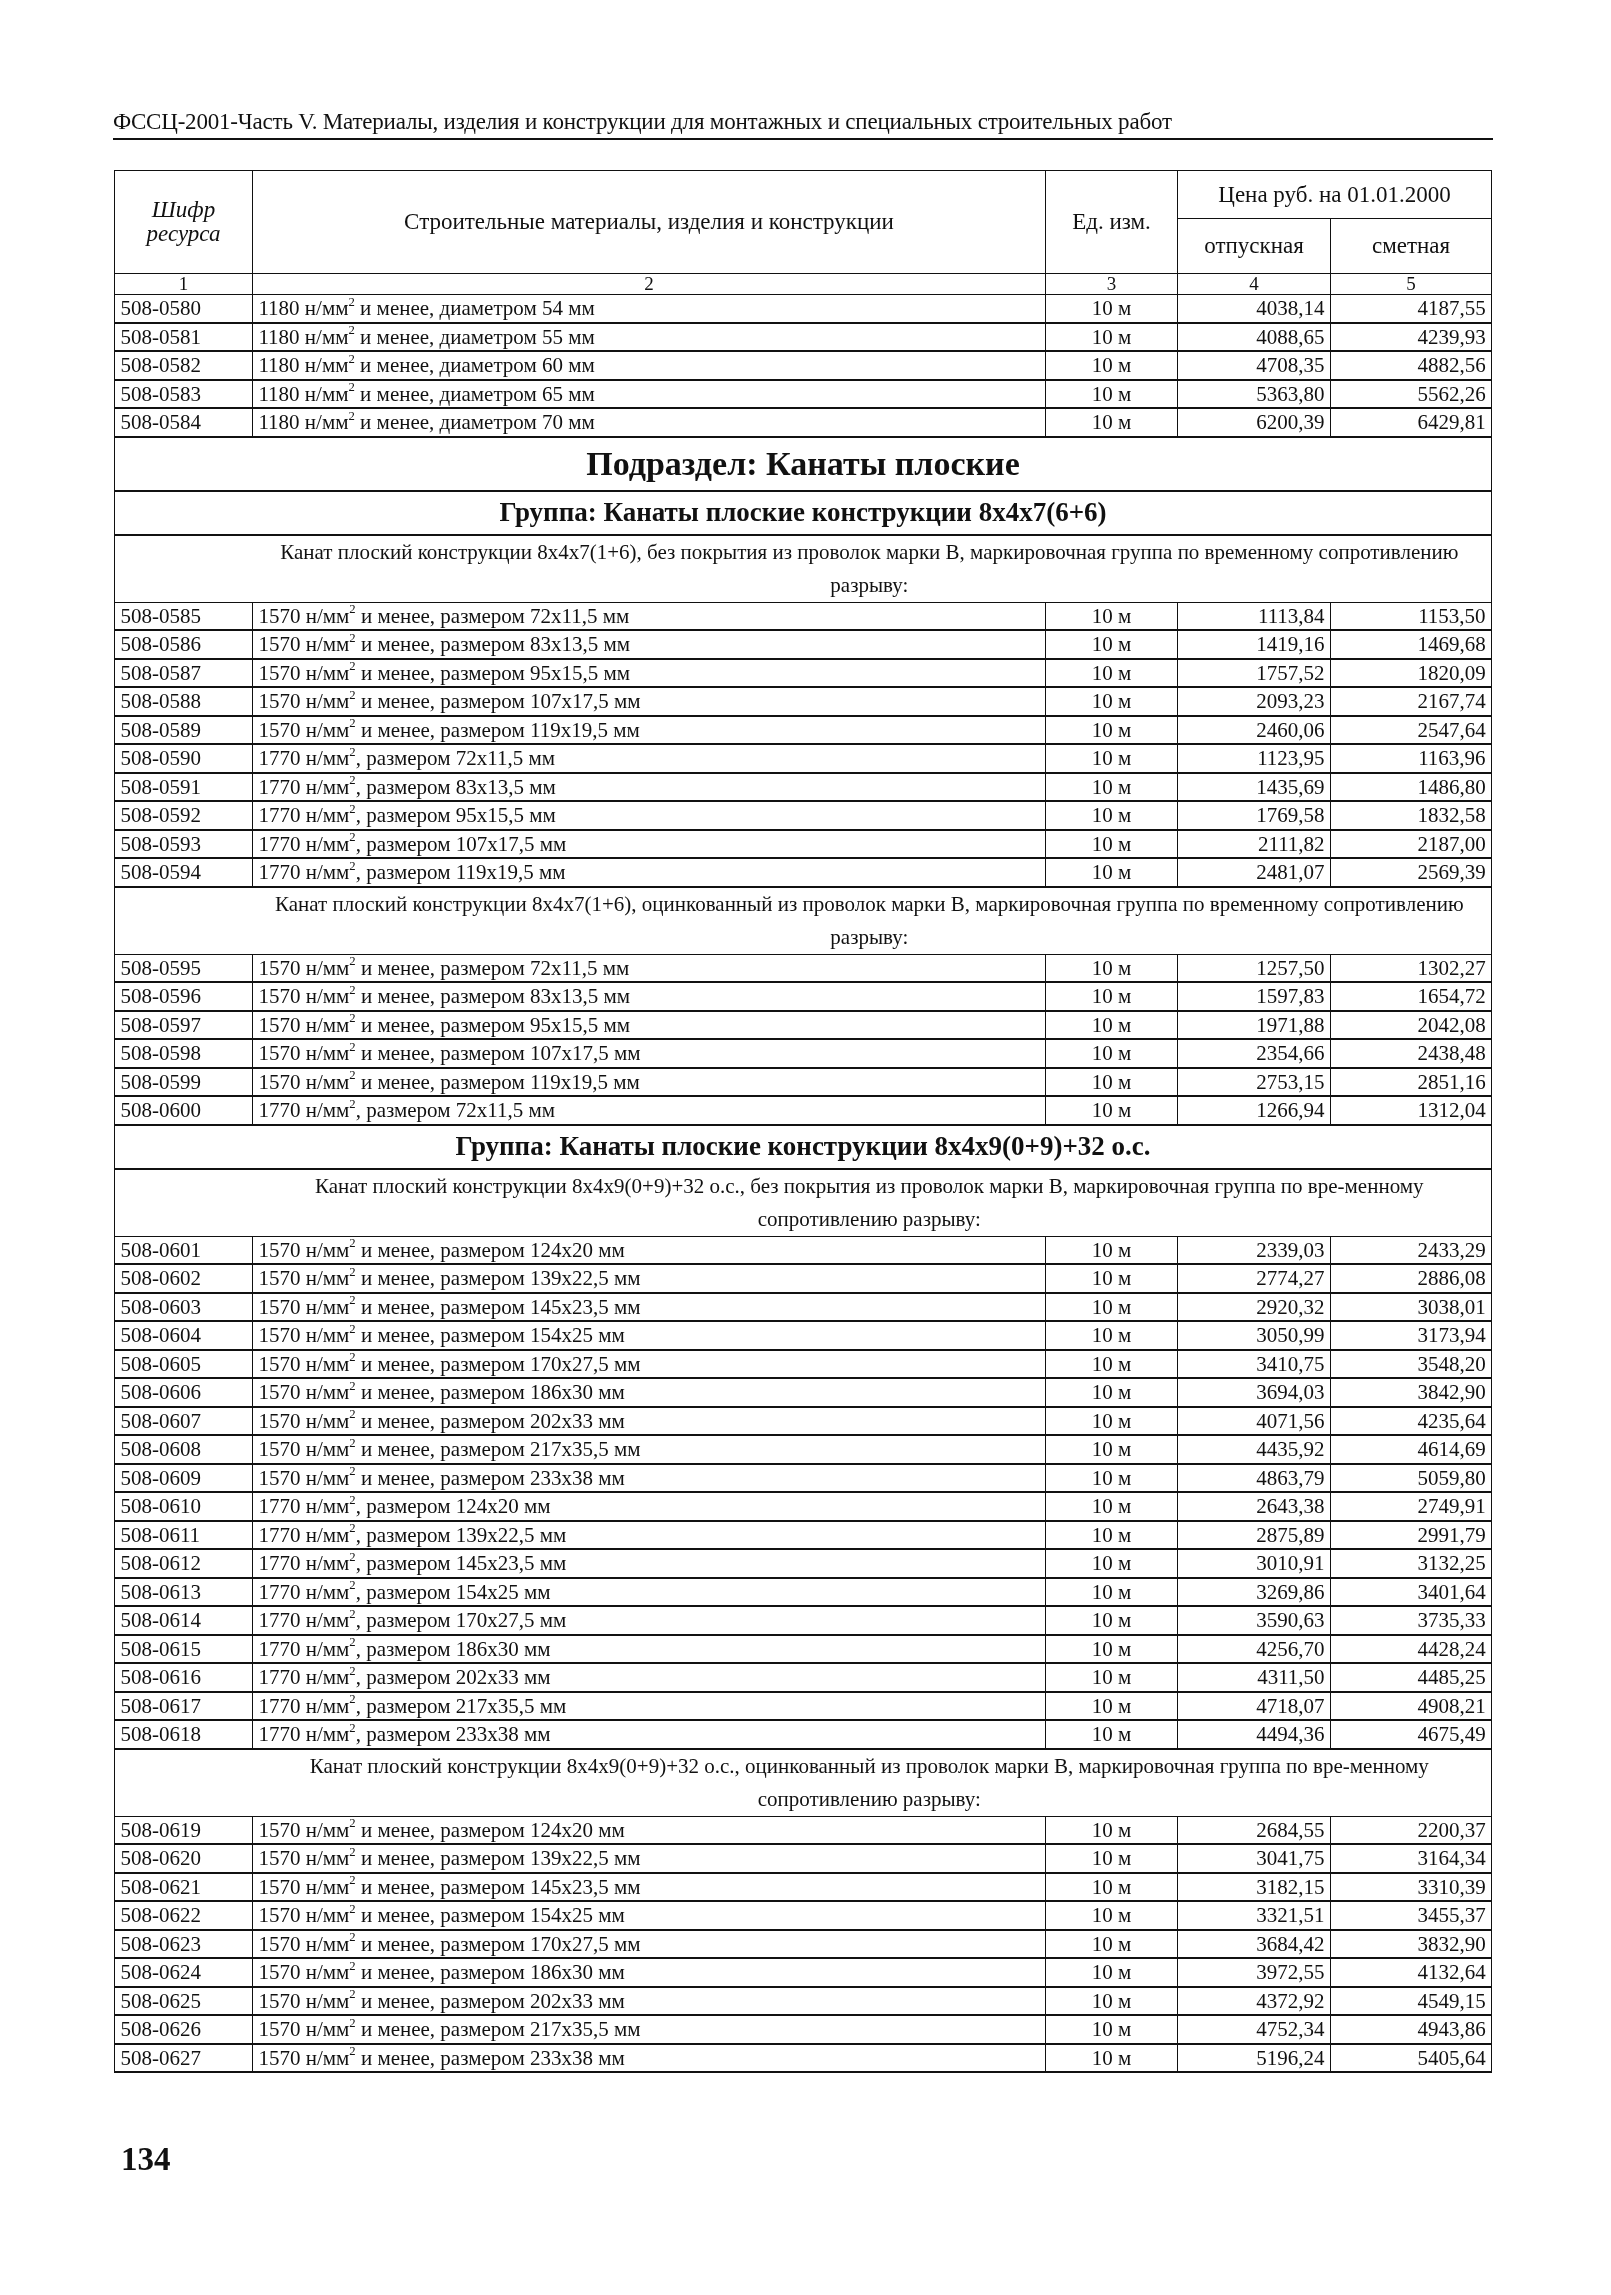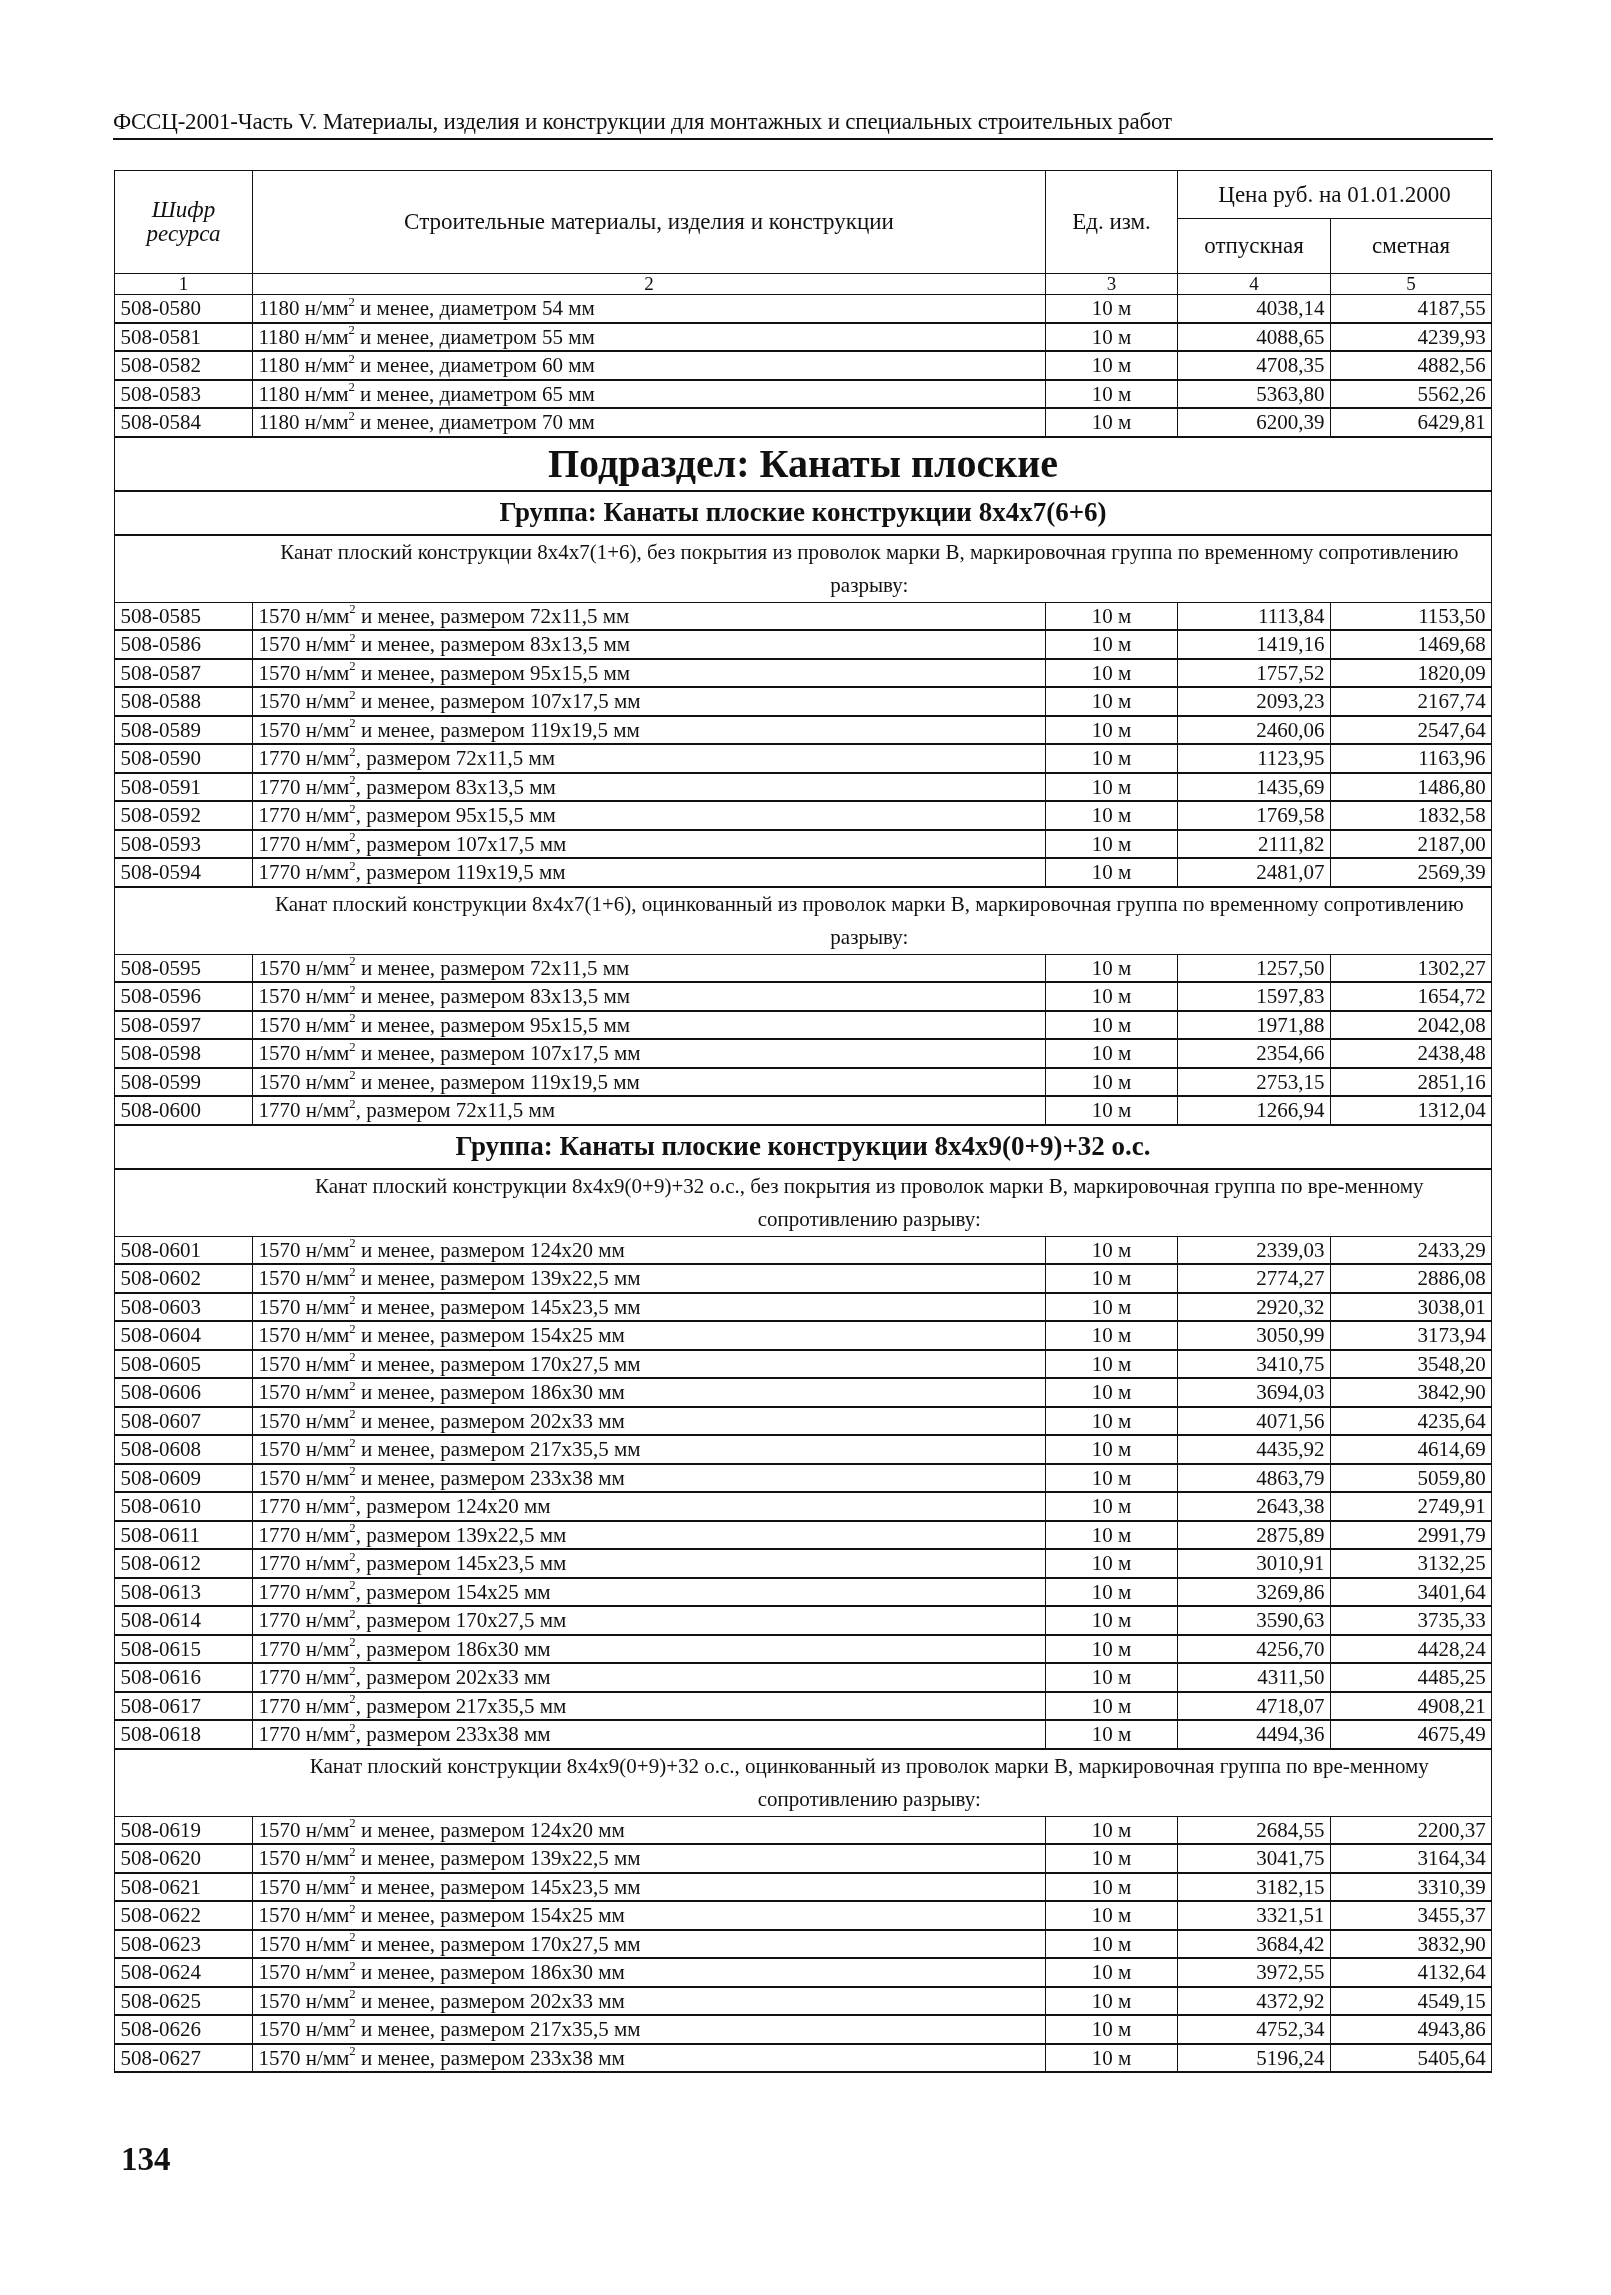--- a/index.html
+++ b/index.html
@@ -26,21 +26,21 @@
   .hdr th { text-align: center; font-size: 23px; line-height: 24px; }
   .hdr-top th { height: 47px; }
   .hdr-sub th { height: 54px; vertical-align: top; padding-top: 4px; }
   .num-row td { text-align: center; height: 20px; line-height: 20px; font-size: 19px; border-top: 2.7px solid #111; border-bottom: 2.7px solid #111; }
   tr.data-row td { height: 26.5px; line-height: 26px; border-bottom-width: 2px; }
   td.code { text-align: left; padding-left: 4px; }
   td.desc { padding-left: 38px; }
   td.unit { text-align: center; }
   td.price { text-align: right; padding-right: 4px; }
   sup { font-size: 12.7px; line-height: 0; position: relative; top: -1.3px; }
-  tr.subsection td { height: 52px; text-align: center; font-weight: bold; font-size: 40px; border-top: 2.7px solid #111; }
+  tr.subsection td { height: 52px; text-align: center; font-weight: bold; font-size: 34px; border-top: 2.7px solid #111; }
   tr.group td { height: 42px; text-align: center; font-weight: bold; font-size: 27px; border-top: 2.7px solid #111; }
   tr.note td { height: 56px; padding-left: 138px; white-space: normal; line-height: 33px; border-top: 2.7px solid #111; text-align: center; }
   .page-number {
     position: absolute; left: 121px; top: 2141px; font-size: 33px; font-weight: bold;
     font-family: "Liberation Serif", serif;
   }
 </style>
 </head>
 <body>
 

